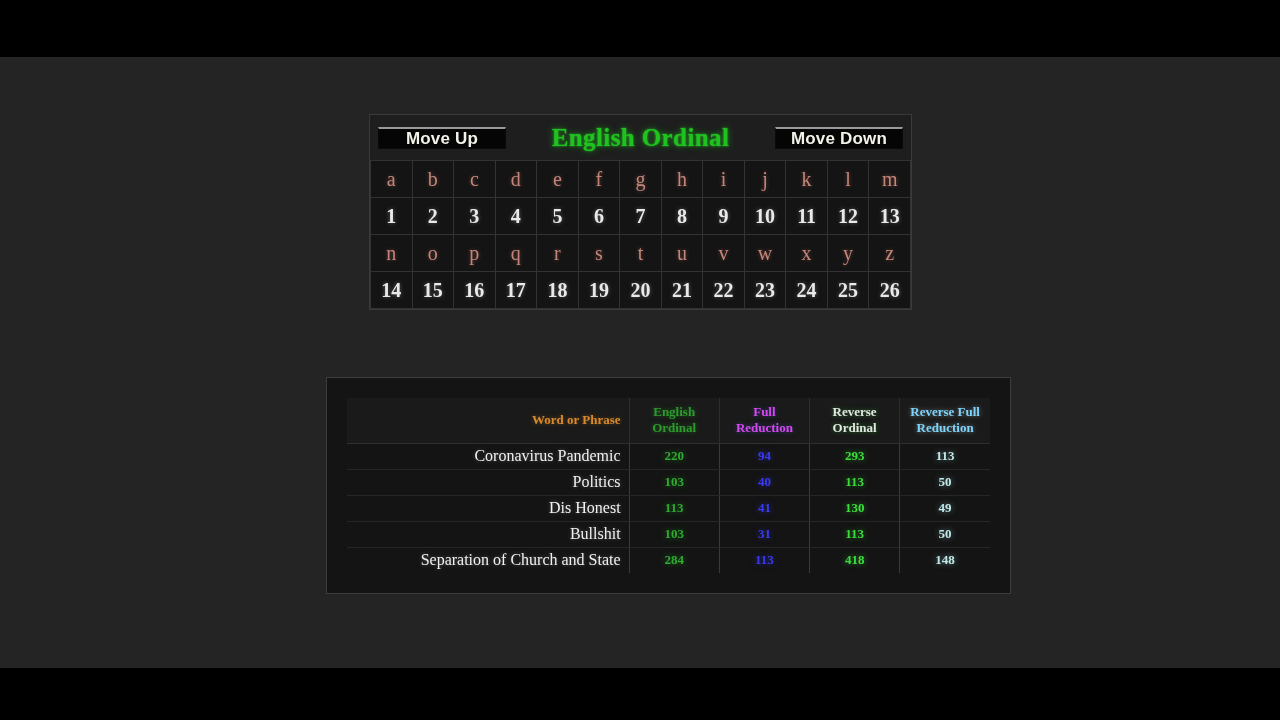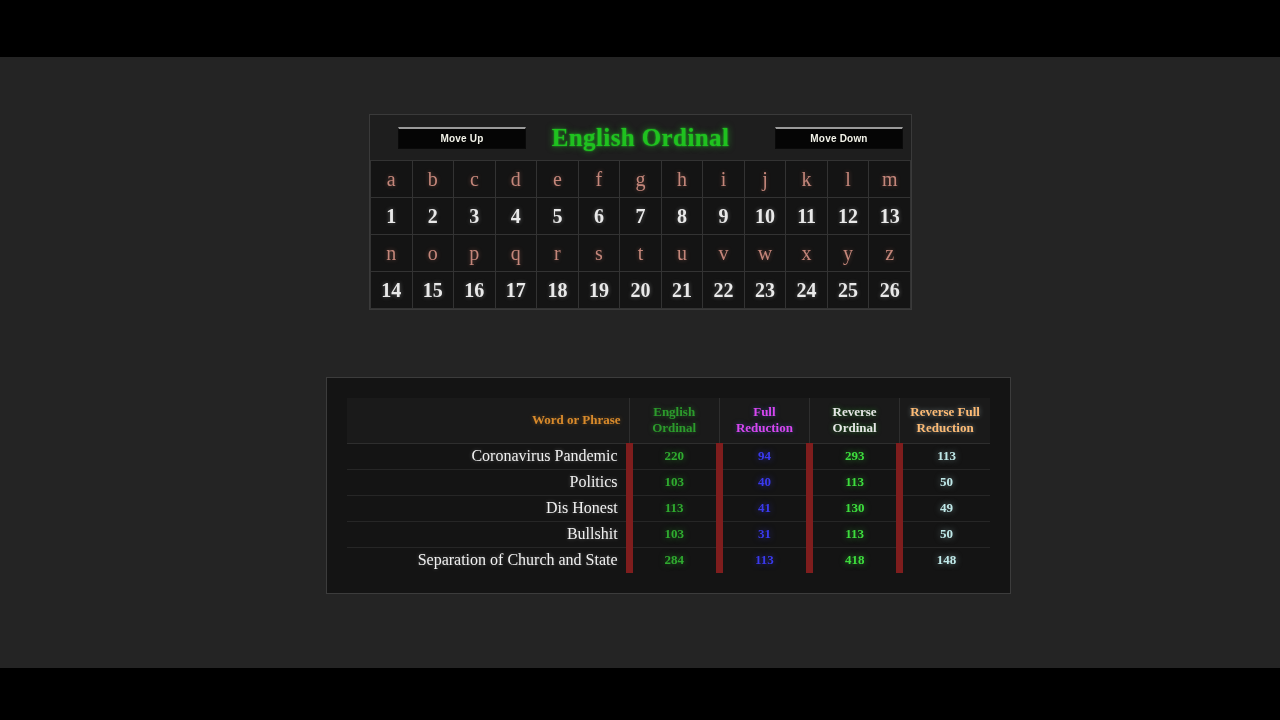--- a/index.html
+++ b/index.html
@@ -58,27 +58,26 @@
   }
 
   .move-btn {
     width: 128px;
     height: 22px;
     background: #050505;
     border: 1px solid #0a0a0a;
     border-top: 2px solid #9a9a9a;
     color: #f2f2e8;
     font-family: "Liberation Sans", sans-serif;
-    font-size: 10px;
+    font-size: 17px;
     font-weight: bold;
     letter-spacing: .2px;
     line-height: 19px;
     text-align: center;
     cursor: pointer;
-    margin-left: 20px;
   }
 
   .cipher-title {
     flex: 1;
     text-align: center;
     color: #1fc21f;
     font-size: 25px;
     font-weight: bold;
     letter-spacing: .4px;
     text-shadow: 0 0 7px rgba(40,220,40,.55), 0 0 2px rgba(40,220,40,.8);
@@ -140,26 +139,26 @@
 
   th.h-word {
     text-align: right;
     color: #d98a2b;
     font-size: 15px;
     text-shadow: 0 0 4px rgba(215,140,45,.4);
   }
   th.h-eo  { color: #2c9b2c; text-align: center; text-shadow: 0 0 5px rgba(45,160,45,.5); }
   th.h-fr  { color: #d946ef; text-align: center; text-shadow: 0 0 5px rgba(70,95,215,.5); }
   th.h-ro  { color: #e5e5e5; text-shadow: 0 0 5px rgba(50,200,50,.5); }
-  th.h-rfr { color: #fdba74; text-align: center; text-shadow: 0 0 5px rgba(210,235,235,.45); }
+  th.h-rfr { color: #7dd3fc; text-align: center; text-shadow: 0 0 5px rgba(210,235,235,.45); }
 
   table.results td {
     height: 26px;
     padding: 2px 8px;
-    border-right: 7px solid #7f1d1d;
+    border-right: 1px solid #7f1d1d;
     border-bottom: 1px solid #262626;
     vertical-align: middle;
   }
   table.results td:last-child { border-right: none; }
   table.results tr:last-child td { border-bottom: none; }
 
   td.v-word {
     text-align: right;
     color: #f0f0f0;
     font-size: 16px;

